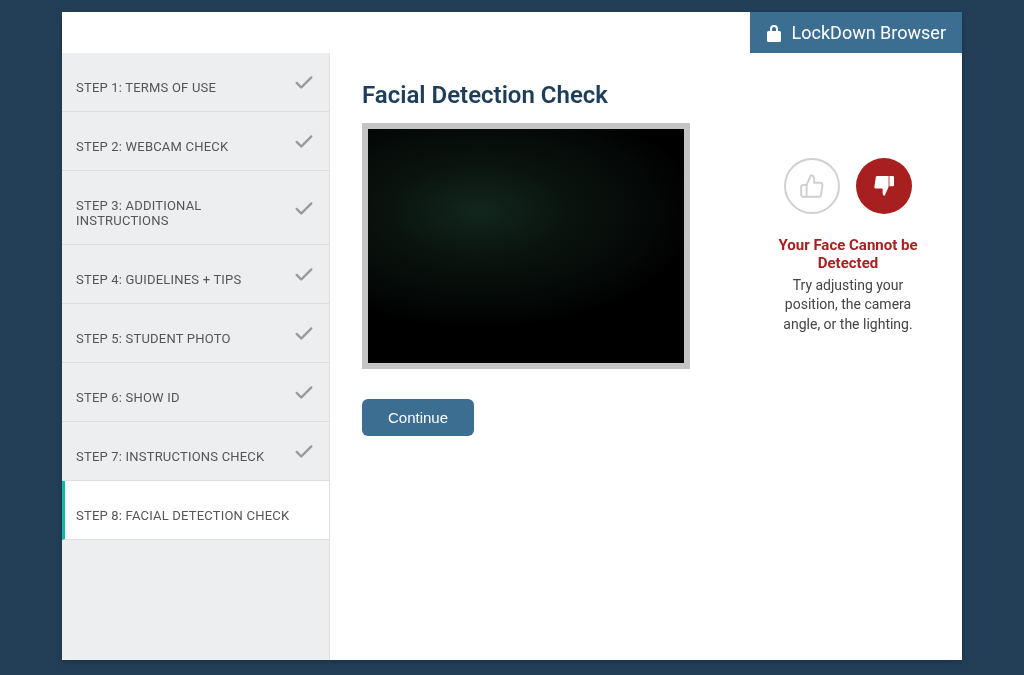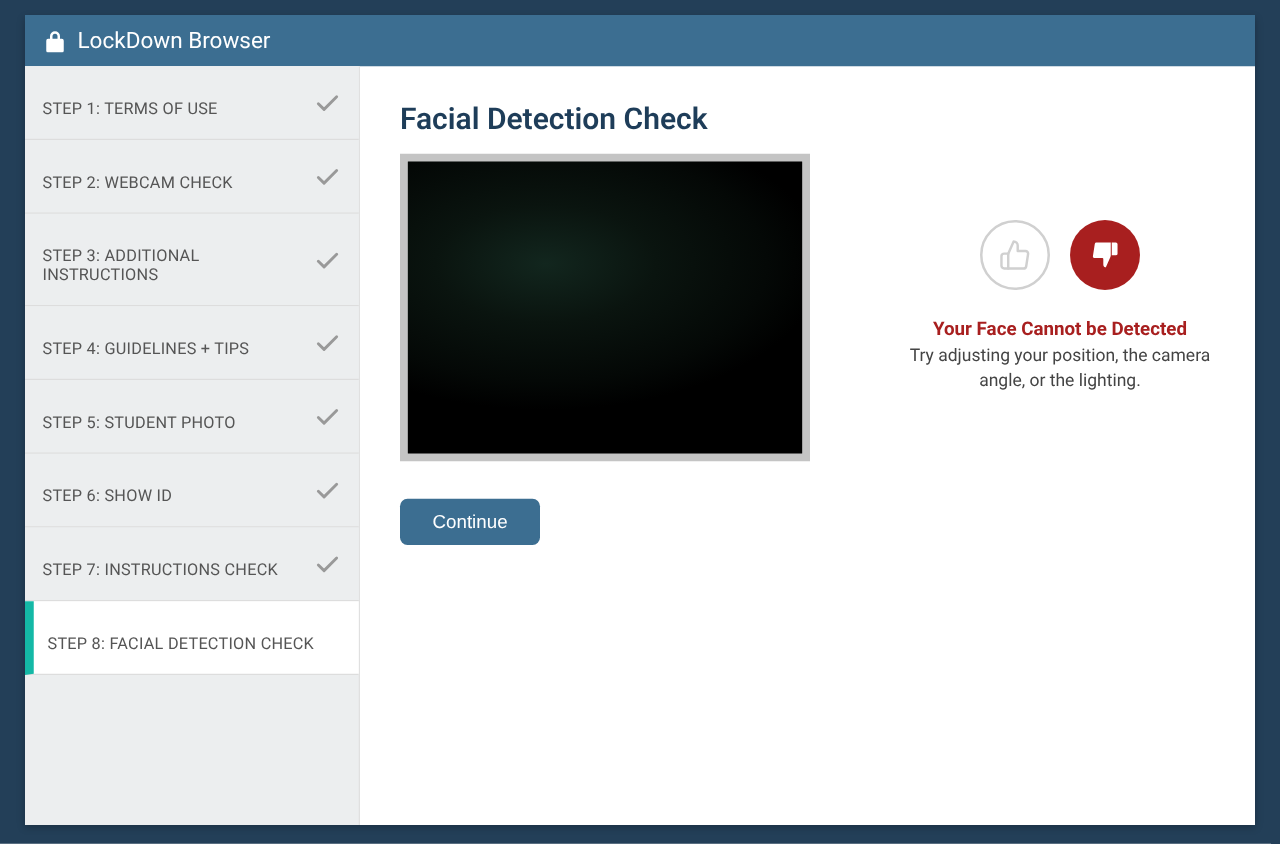--- a/index.html
+++ b/index.html
@@ -4,27 +4,28 @@
   <style>
     * { margin: 0; padding: 0; box-sizing: border-box; }
     body {
       font-family: -apple-system, BlinkMacSystemFont, "Segoe UI", Roboto, "Helvetica Neue", Arial, sans-serif;
       background: #233f58;
       width: 1024px;
       height: 675px;
       overflow: hidden;
     }
     .app-window {
-      width: 984px;
+      width: 900px;
       height: 648px;
       margin: 12px auto;
       background: #fff;
       display: flex;
       flex-direction: column;
       box-shadow: 0 2px 6px rgba(0,0,0,0.25);
+      align-items: flex-end;
     }
     .titlebar {
       background: #3c6e91;
       color: #fff;
       padding: 10px 16px;
       display: flex;
       align-items: center;
       gap: 10px;
       font-size: 18px;
       font-weight: 400;
@@ -46,21 +47,21 @@
       display: flex;
       align-items: center;
       justify-content: space-between;
       padding: 16px 14px;
       border-bottom: 1px solid #ddd;
       cursor: default;
       background: #eceeef;
     }
     .step-item.active {
       background: #fff;
-      border-left: 7px solid #14b8a6;
+      border-left: 3px solid #14b8a6;
       padding-left: 11px;
     }
     .step-label {
       letter-spacing: 0.2px;
       margin-top: 11px;
     }
     .check-icon {
       color: #999;
       display: inline-flex;
     }

